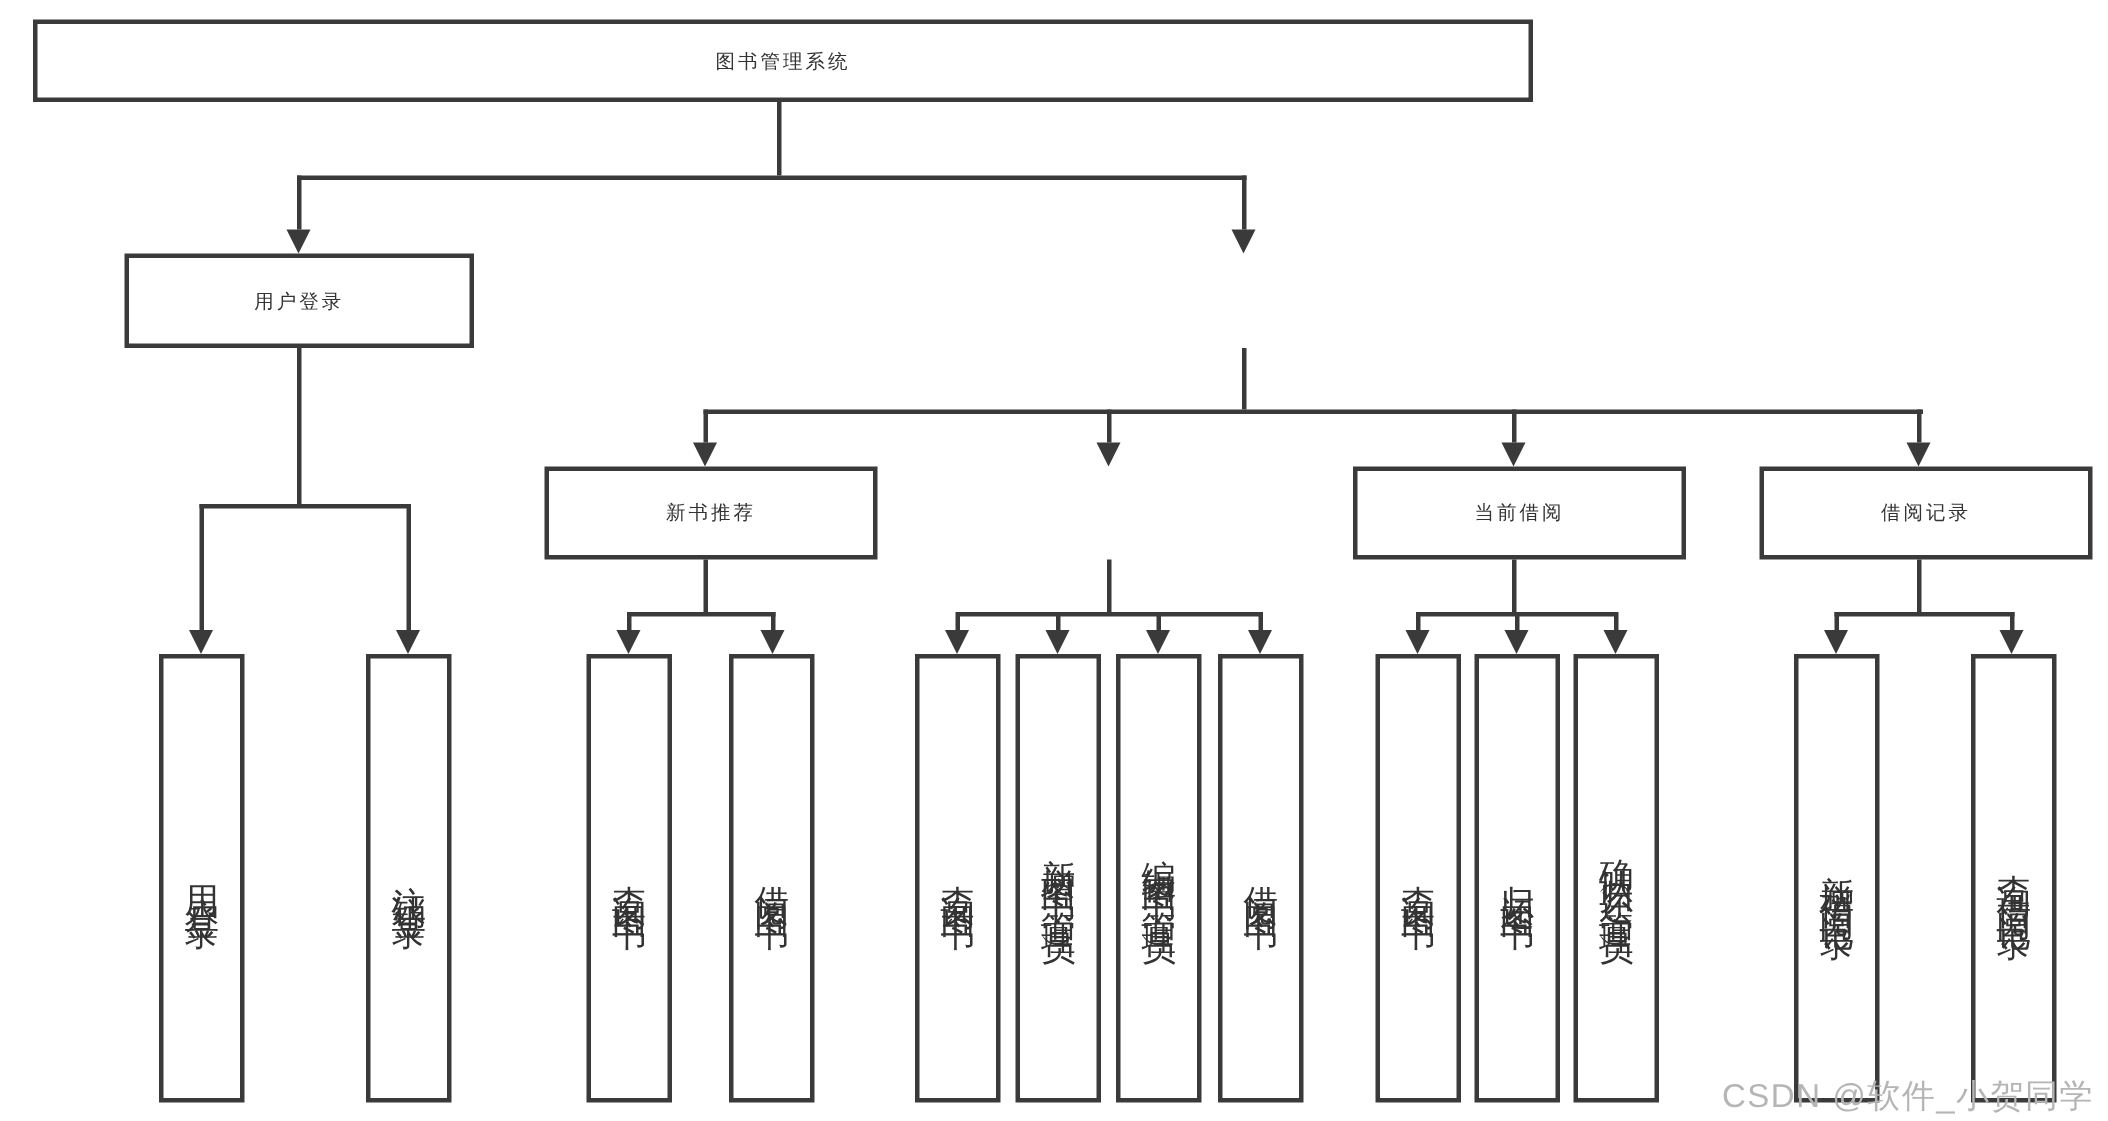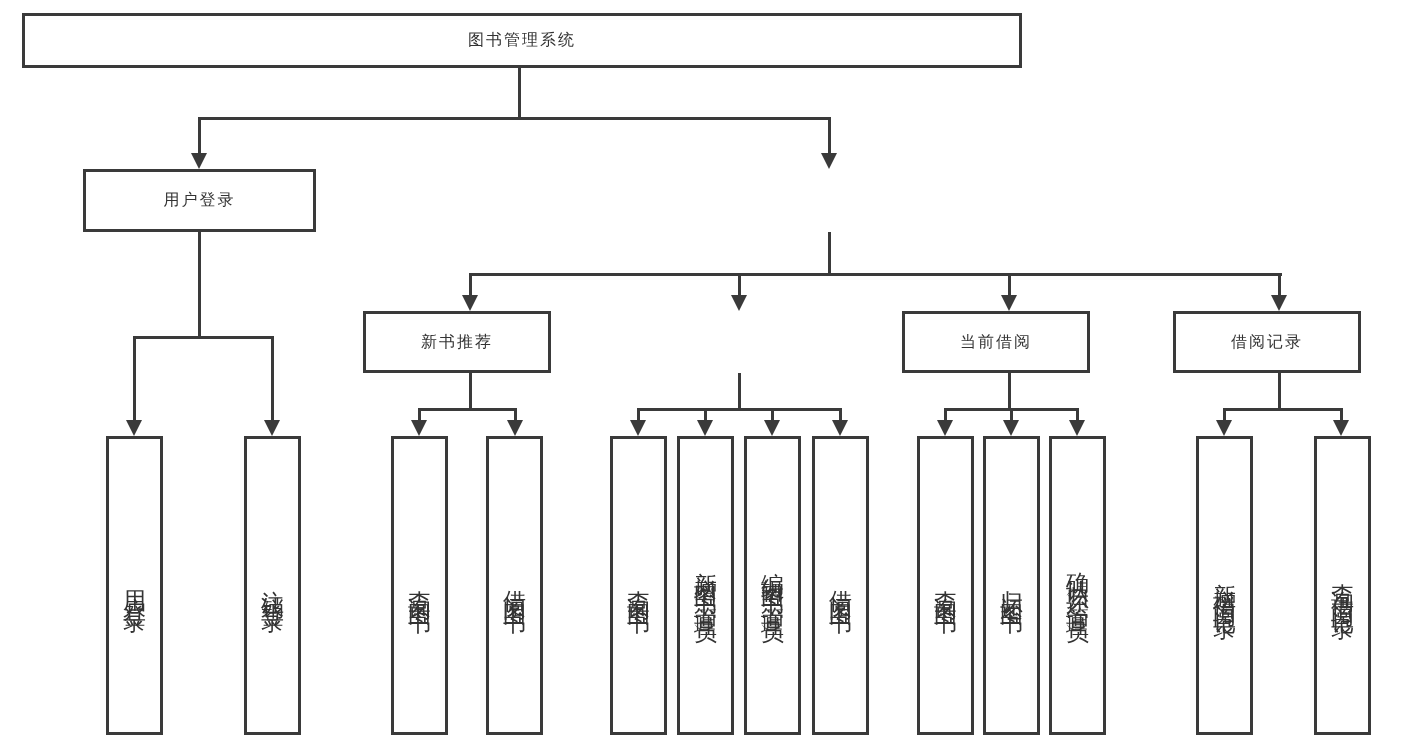--- a/index.html
+++ b/index.html
@@ -4,24 +4,24 @@
 <style>
   html,body{margin:0;padding:0;background:#ffffff;}
   #canvas{
     position:relative;width:1405px;height:747px;background:#ffffff;overflow:hidden;
     font-family:"Liberation Sans",sans-serif;color:#333333;
   }
   .box{
     position:absolute;box-sizing:border-box;background:#ffffff;
     border:3px solid #3a3a3a;display:flex;align-items:center;justify-content:center;
   }
-  .htext{font-size:16px;letter-spacing:2px;color:#333333;white-space:nowrap;}
+  .htext{font-size:13px;letter-spacing:2px;color:#333333;white-space:nowrap;}
   .root{left:22px;top:13px;width:1000px;height:55px;}
   .lvl2{top:169px;width:233px;height:63px;}
-  .lvl3{top:311px;width:188px;height:62px;}
+  .lvl3{top:311px;width:222px;height:62px;}
   .leaf{top:436px;width:57px;height:299px;}
   .vtext{
     writing-mode:vertical-rl;text-orientation:mixed;line-height:1;
     font-size:23px;letter-spacing:7px;color:#333333;
   }
   .vline{position:absolute;width:3px;background:#3a3a3a;}
   .hline{position:absolute;height:3px;background:#3a3a3a;}
   .arrow{
     position:absolute;width:0;height:0;
     border-left:8px solid transparent;border-right:8px solid transparent;
@@ -151,14 +151,15 @@
     <span class="vtext">确认归还（管理员）</span>
   </div>
 
   <div class="box leaf" style="left:1196px;">
     <span class="vtext">新增借阅记录</span>
   </div>
   <div class="box leaf" style="left:1314px;">
     <span class="vtext">查询借阅记录</span>
   </div>
 
+  <div class="watermark">CSDN @软件_小贺同学</div>
 
 </div>
 
 </body></html>

